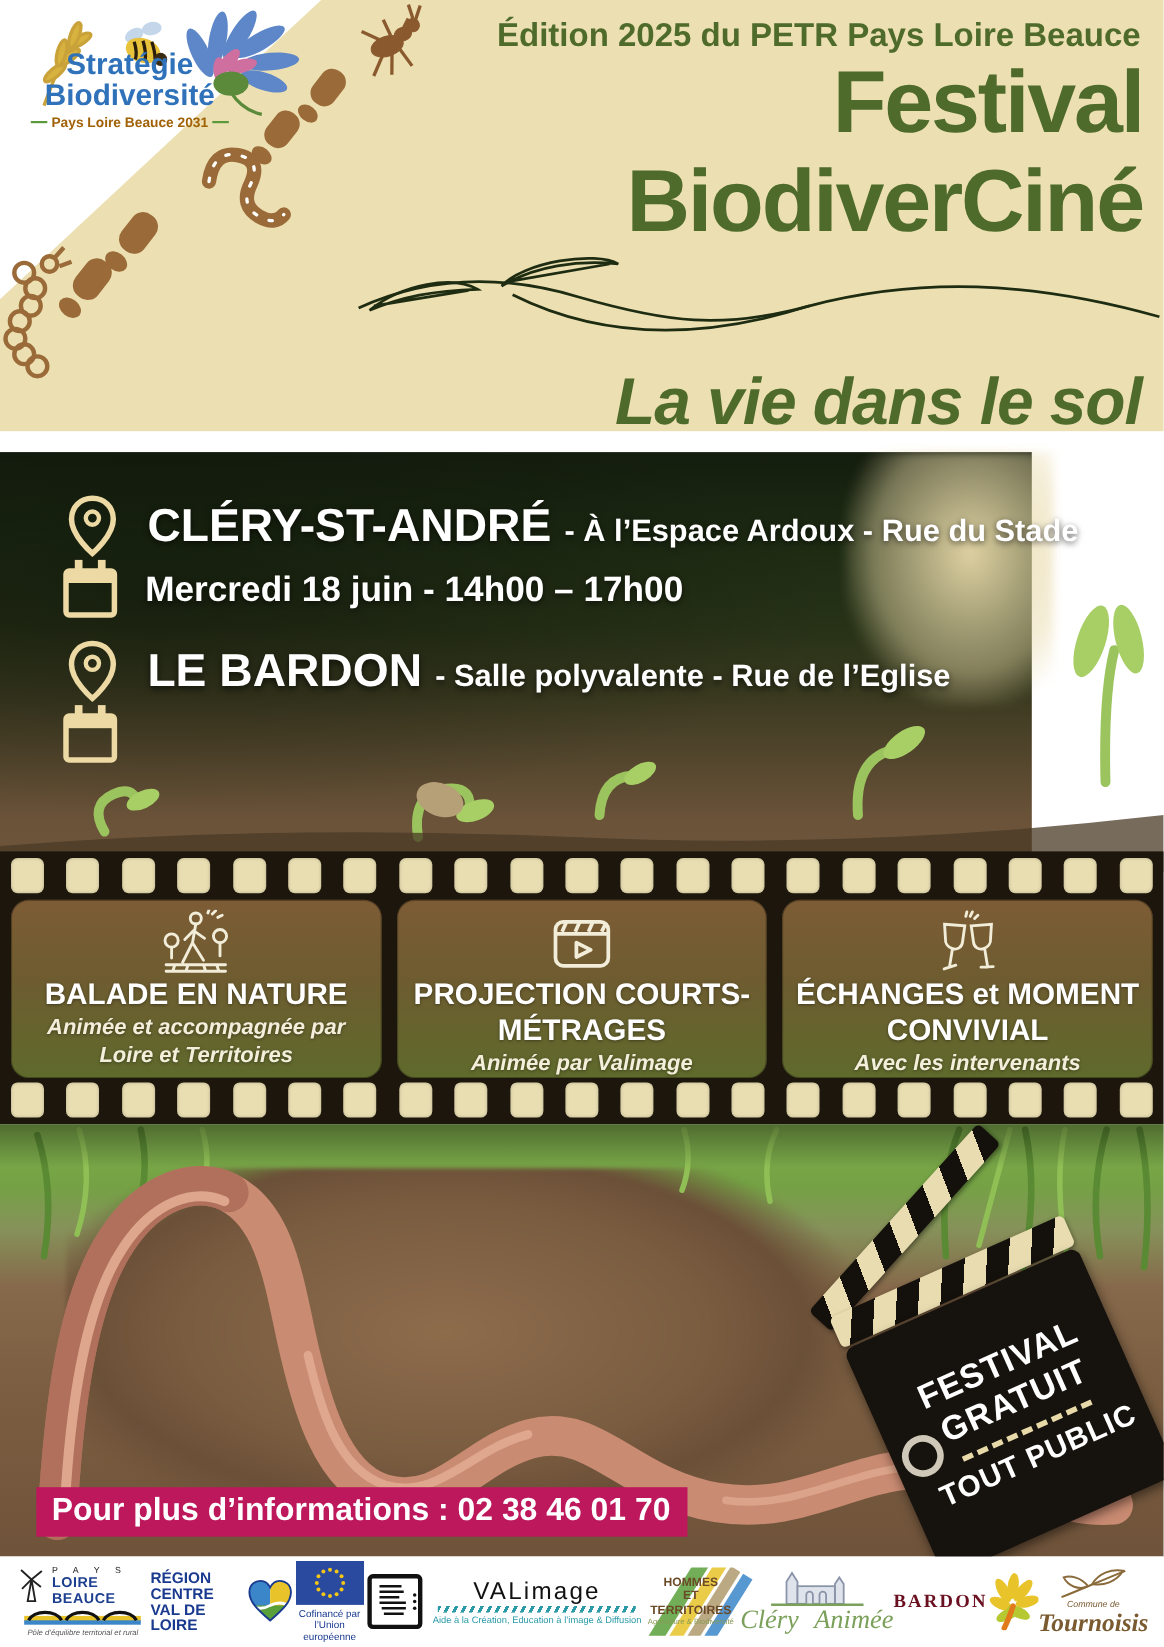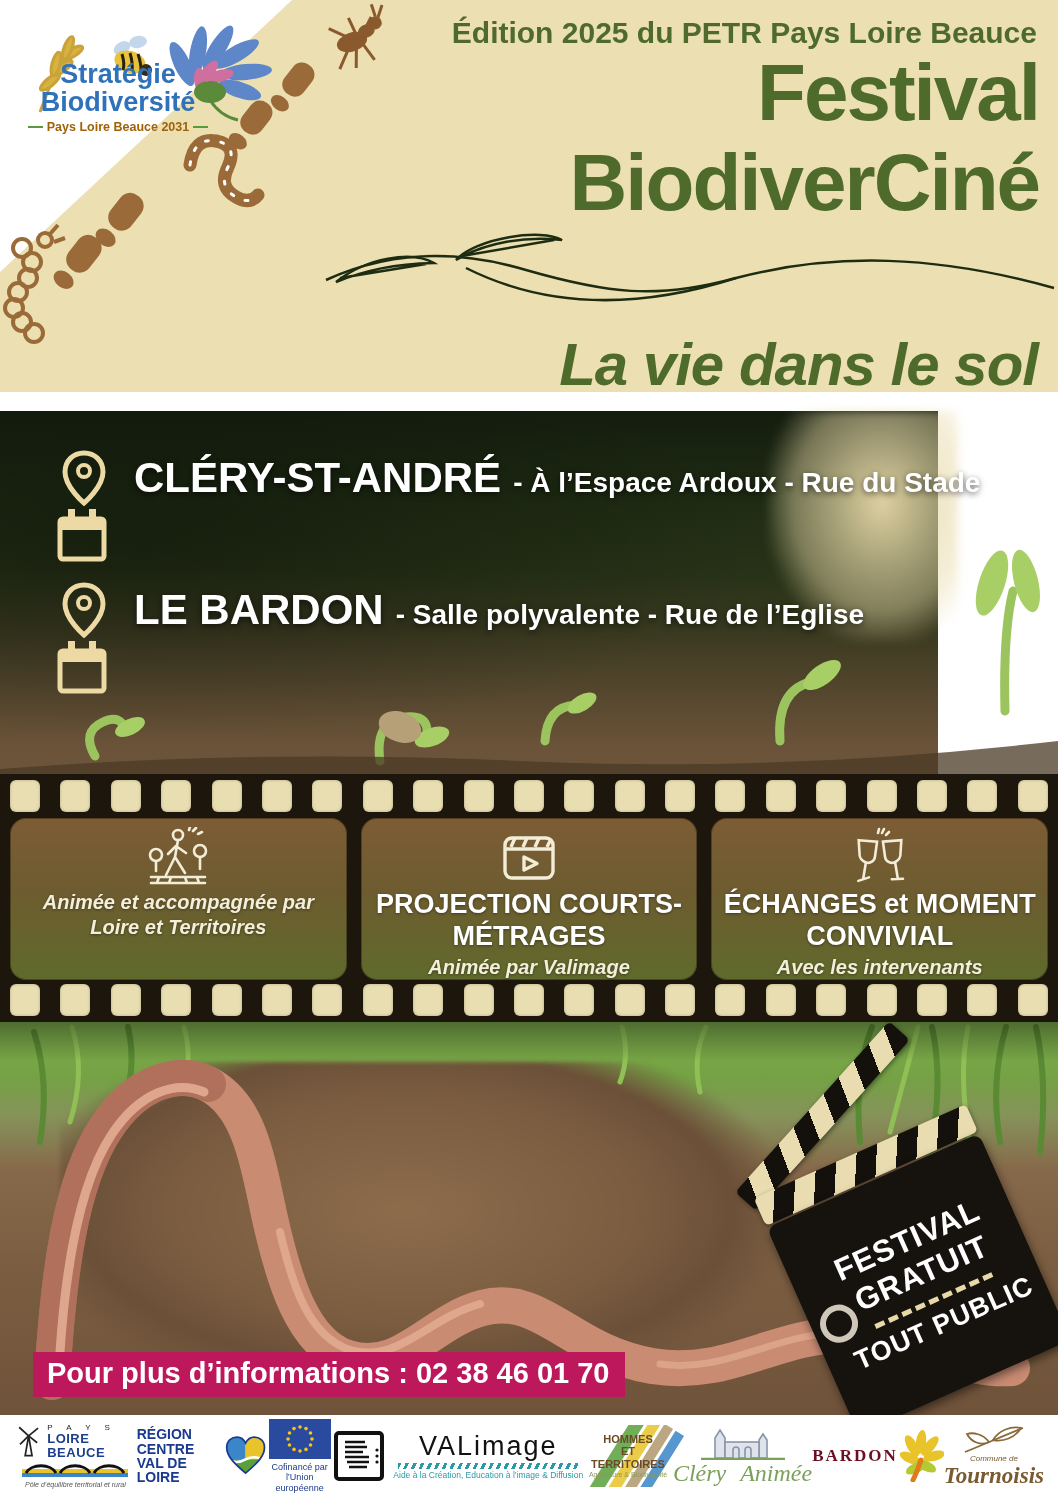--- a/index.html
+++ b/index.html
@@ -3,21 +3,21 @@
 <meta charset="utf-8">
 <style>
   html,body{margin:0;padding:0;background:#ffffff;}
   .poster{position:relative;width:1058px;height:1497px;overflow:hidden;
           font-family:"Liberation Sans",sans-serif;background:#fff;}
 
   
   .header{position:absolute;left:0;top:0;width:1058px;height:392px;background:#ecdfb2;}
   .white-corner{position:absolute;left:0;top:0;width:292px;height:272px;background:#ffffff;
                 clip-path:polygon(0 0,100% 0,0 100%);}
-  .brand-logo{position:absolute;left:22px;top:20px;width:250px;height:130px;}
+  .brand-logo{position:absolute;left:22px;top:4px;width:250px;height:130px;}
   .brand-art{position:absolute;left:0;top:0;}
   .brand-text{position:absolute;left:6px;top:40px;width:180px;text-align:center;}
   .brand-l1,.brand-l2{color:#2f72ba;font-weight:bold;font-size:27px;line-height:1.05;}
   .brand-l3{margin-top:3px;color:#a16207;font-size:12.5px;font-weight:bold;white-space:nowrap;
             display:flex;align-items:center;gap:4px;justify-content:center;}
   .brand-l3::before,.brand-l3::after{content:"";display:inline-block;width:18px;height:2px;background:#5a9a3a;}
   .edition{position:absolute;right:21px;top:16px;color:#4e6b2b;font-size:30px;font-weight:bold;}
   .main-title{position:absolute;right:19px;top:48px;text-align:right;color:#4e6b2b;
               font-weight:bold;font-size:80px;line-height:1.12;letter-spacing:-2px;}
   .vine{position:absolute;left:316px;top:230px;}
@@ -95,21 +95,21 @@
   .footer{position:absolute;left:0;top:1415px;width:1058px;height:82px;background:#fff;
     display:flex;align-items:center;justify-content:space-between;padding:0 14px;box-sizing:border-box;}
   .flogo{display:flex;flex-direction:column;align-items:center;justify-content:center;line-height:1.05;}
   .plb-top{font-size:8px;letter-spacing:6px;color:#222;}
   .plb-main{font-size:13px;font-weight:bold;color:#1c3f8f;letter-spacing:.5px;}
   .plb-sub{font-size:7px;font-style:italic;color:#555;margin-top:2px;white-space:nowrap;}
   .region-wrap{display:flex;align-items:center;gap:5px;}
   .region-text{color:#1a3a8f;font-weight:bold;font-size:14px;line-height:1.02;}
   .eu-sub{font-size:9px;color:#1a3a8f;text-align:center;margin-top:3px;line-height:1.15;}
   .valimage-wrap{display:flex;align-items:center;gap:8px;}
-  .val-main{font-size:27px;color:#111;letter-spacing:2px;font-weight:500;}
+  .val-main{font-size:22px;color:#111;letter-spacing:2px;font-weight:500;}
   .val-slashes{width:180px;height:6px;margin:2px 0;
     background:repeating-linear-gradient(115deg,#2a9aa8 0 3px,transparent 3px 7px);}
   .val-sub{font-size:8.5px;color:#2a9aa8;white-space:nowrap;}
   .het{position:relative;width:104px;height:62px;}
   .het-stripes{position:absolute;inset:0;}
   .het-text{position:absolute;inset:0;display:flex;flex-direction:column;align-items:center;
     justify-content:center;font-weight:bold;color:#6b4a28;font-size:11px;line-height:1.15;}
   .het-sub{font-size:7px;color:#8a9a55;font-weight:normal;margin-top:1px;}
   .clery-wrap{display:flex;flex-direction:column;align-items:center;}
   .clery-text{font-size:24px;font-style:italic;color:#7aa05a;display:flex;gap:14px;align-items:baseline;
@@ -280,20 +280,21 @@
     </div>
     <div class="event-row" style="left:50px;top:96px;">
       <span class="event-icon">
         <svg width="54" height="56" viewBox="0 0 54 56">
           <rect x="5" y="12" width="44" height="40" rx="3" fill="none" stroke="#ecd9a4" stroke-width="5"></rect>
           <rect x="5" y="12" width="44" height="11" fill="#ecd9a4"></rect>
           <rect x="13" y="2" width="7" height="12" fill="#ecd9a4"></rect>
           <rect x="34" y="2" width="7" height="12" fill="#ecd9a4"></rect>
         </svg>
       </span>
+      <span class="datetime">Mercredi 18 juin - 14h00 – 17h00</span>
     </div>
 
     <div class="event-row" style="left:52px;top:170px;">
       <span class="event-icon">
         <svg width="46" height="58" viewBox="0 0 46 58" fill="none" stroke="#ecd9a4" stroke-width="5">
           <path d="M23 4 C12 4 4 12 4 23 C4 38 23 54 23 54 C23 54 42 38 42 23 C42 12 34 4 23 4 Z"></path>
           <circle cx="23" cy="22" r="6" stroke-width="4"></circle>
         </svg>
       </span>
       <span class="city-line">
@@ -345,20 +346,21 @@
             <circle cx="33" cy="8" r="5"></circle>
             <path d="M33,13 L30,30 M30,30 L21,48 M30,30 L40,46 M31,19 L41,26 M31,19 L23,27"></path>
             <circle cx="11" cy="28" r="6"></circle>
               <path d="M11,34 L11,44"></path>
             <circle cx="55" cy="24" r="6"></circle>
               <path d="M55,30 L55,42"></path>
             <path d="M48,4 l3,-3 M53,7 l4,-2 M44,3 l1,-3"></path>
             <path d="M6,50 L60,50 M6,56 L60,56 M14,50 L12,56 M26,50 L24,56 M40,50 L42,56 M52,50 L54,56"></path>
           </svg>
         </div>
+        <div class="panel-title">BALADE EN NATURE</div>
         <div class="panel-sub">Animée et accompagnée par Loire et Territoires</div>
       </div>
 
       <div class="panel">
         <div class="panel-icon">
           <svg width="64" height="58" viewBox="0 0 64 58" fill="none" stroke="#f2edd8" stroke-width="3.4" stroke-linejoin="round">
             <rect x="8" y="10" width="48" height="40" rx="7"></rect>
             <path d="M8,21 L56,21"></path>
             <path d="M18,10 l-4,9 M30,10 l-4,9 M42,10 l-4,9 M54,11 l-4,8"></path>
             <path d="M27,29 L40,35.5 L27,42 Z" stroke-linejoin="round"></path>

